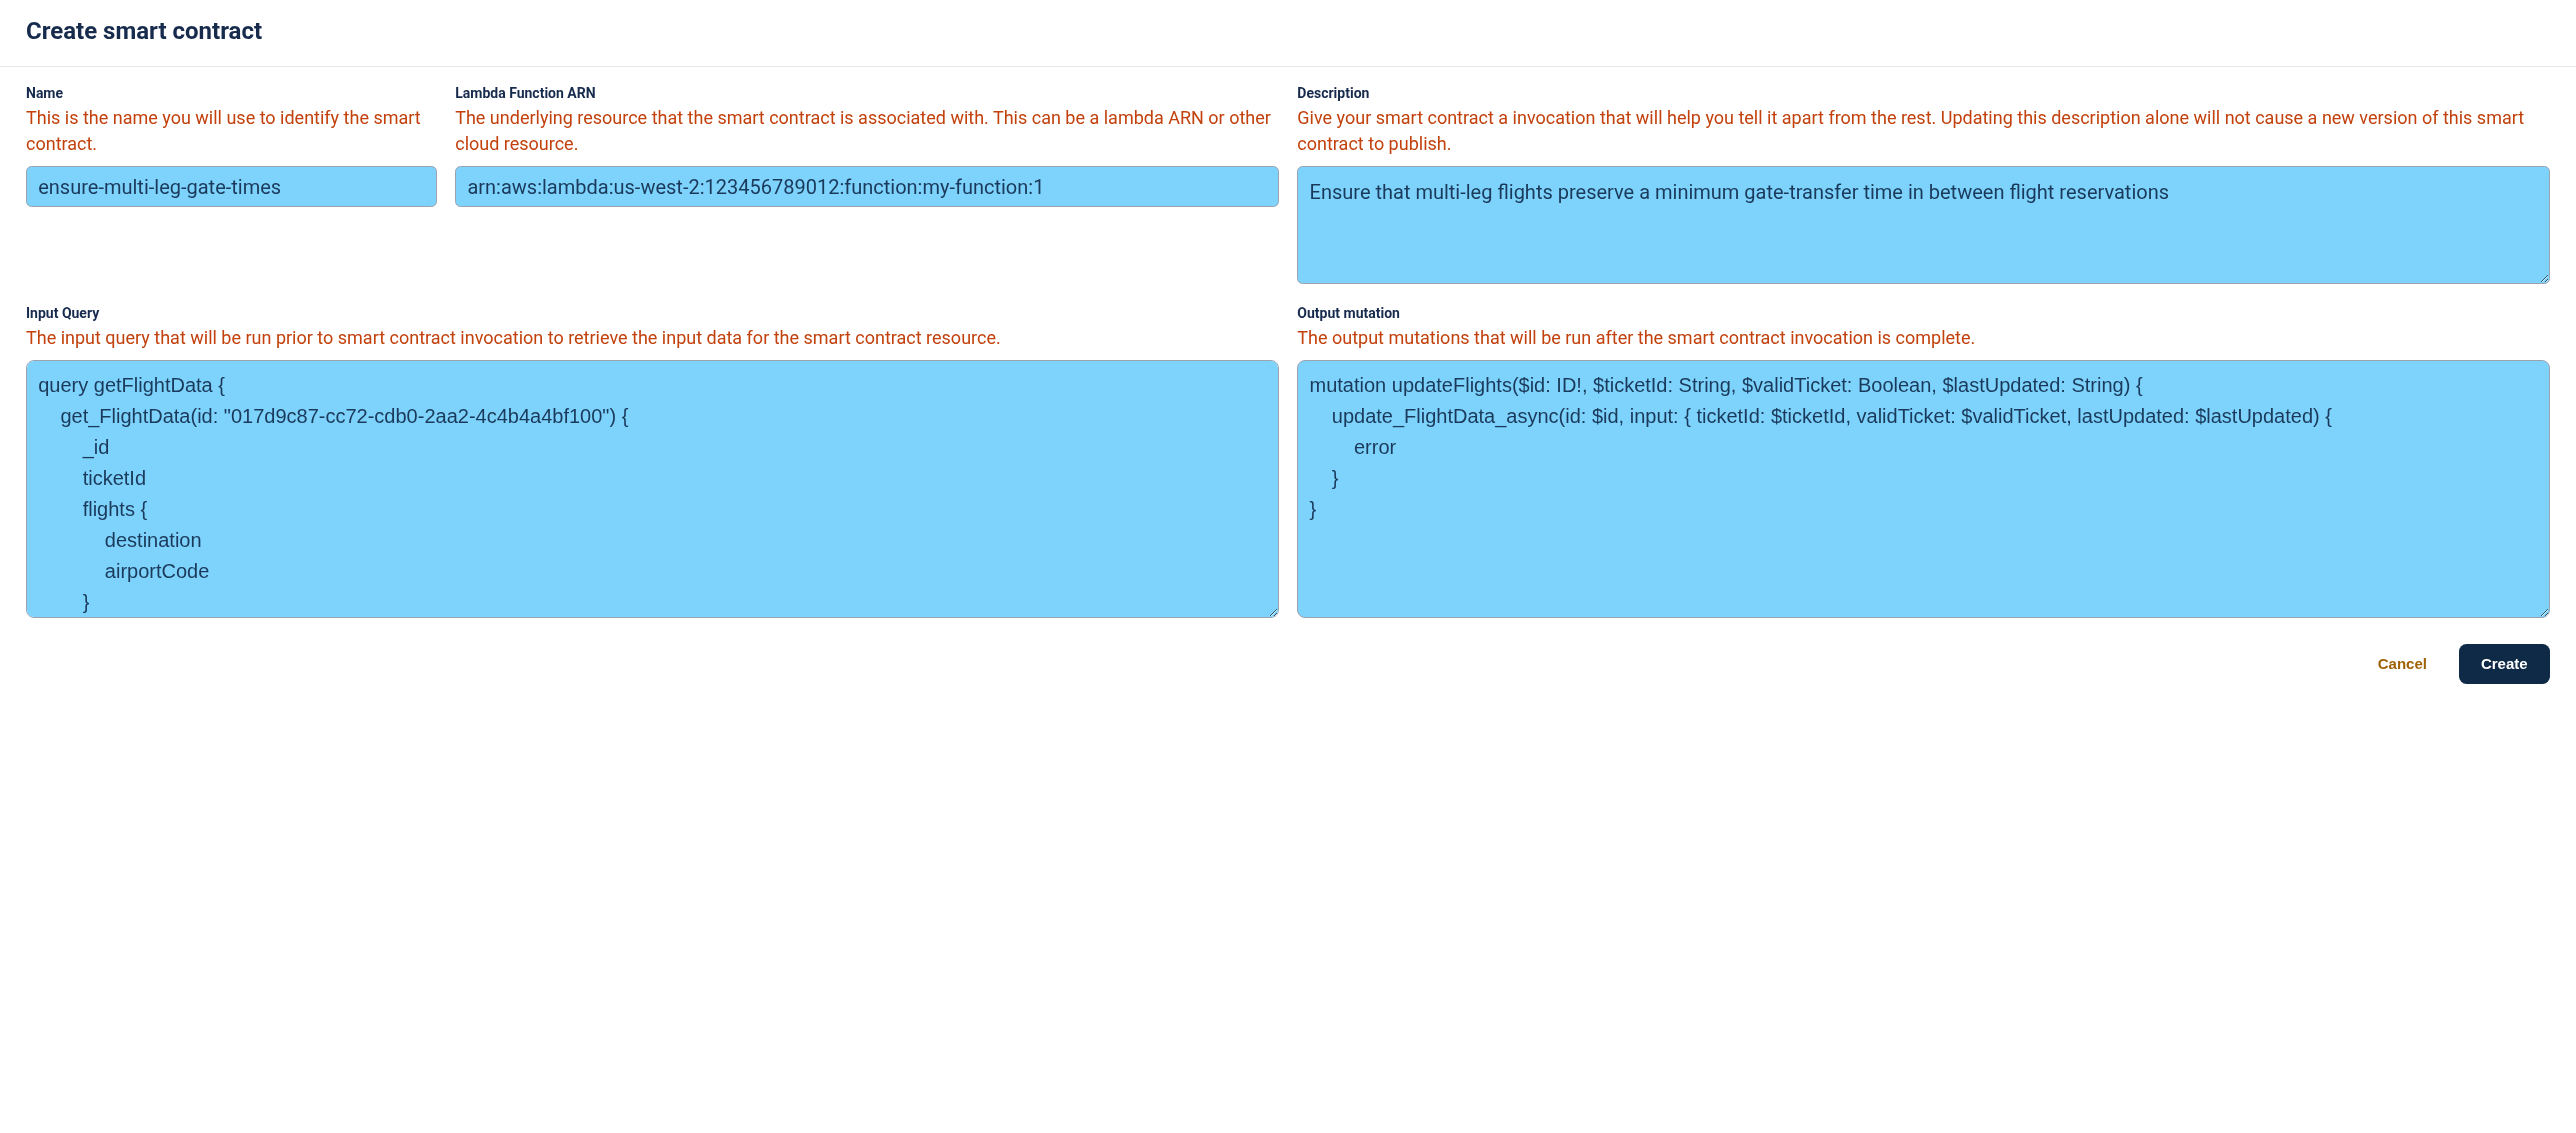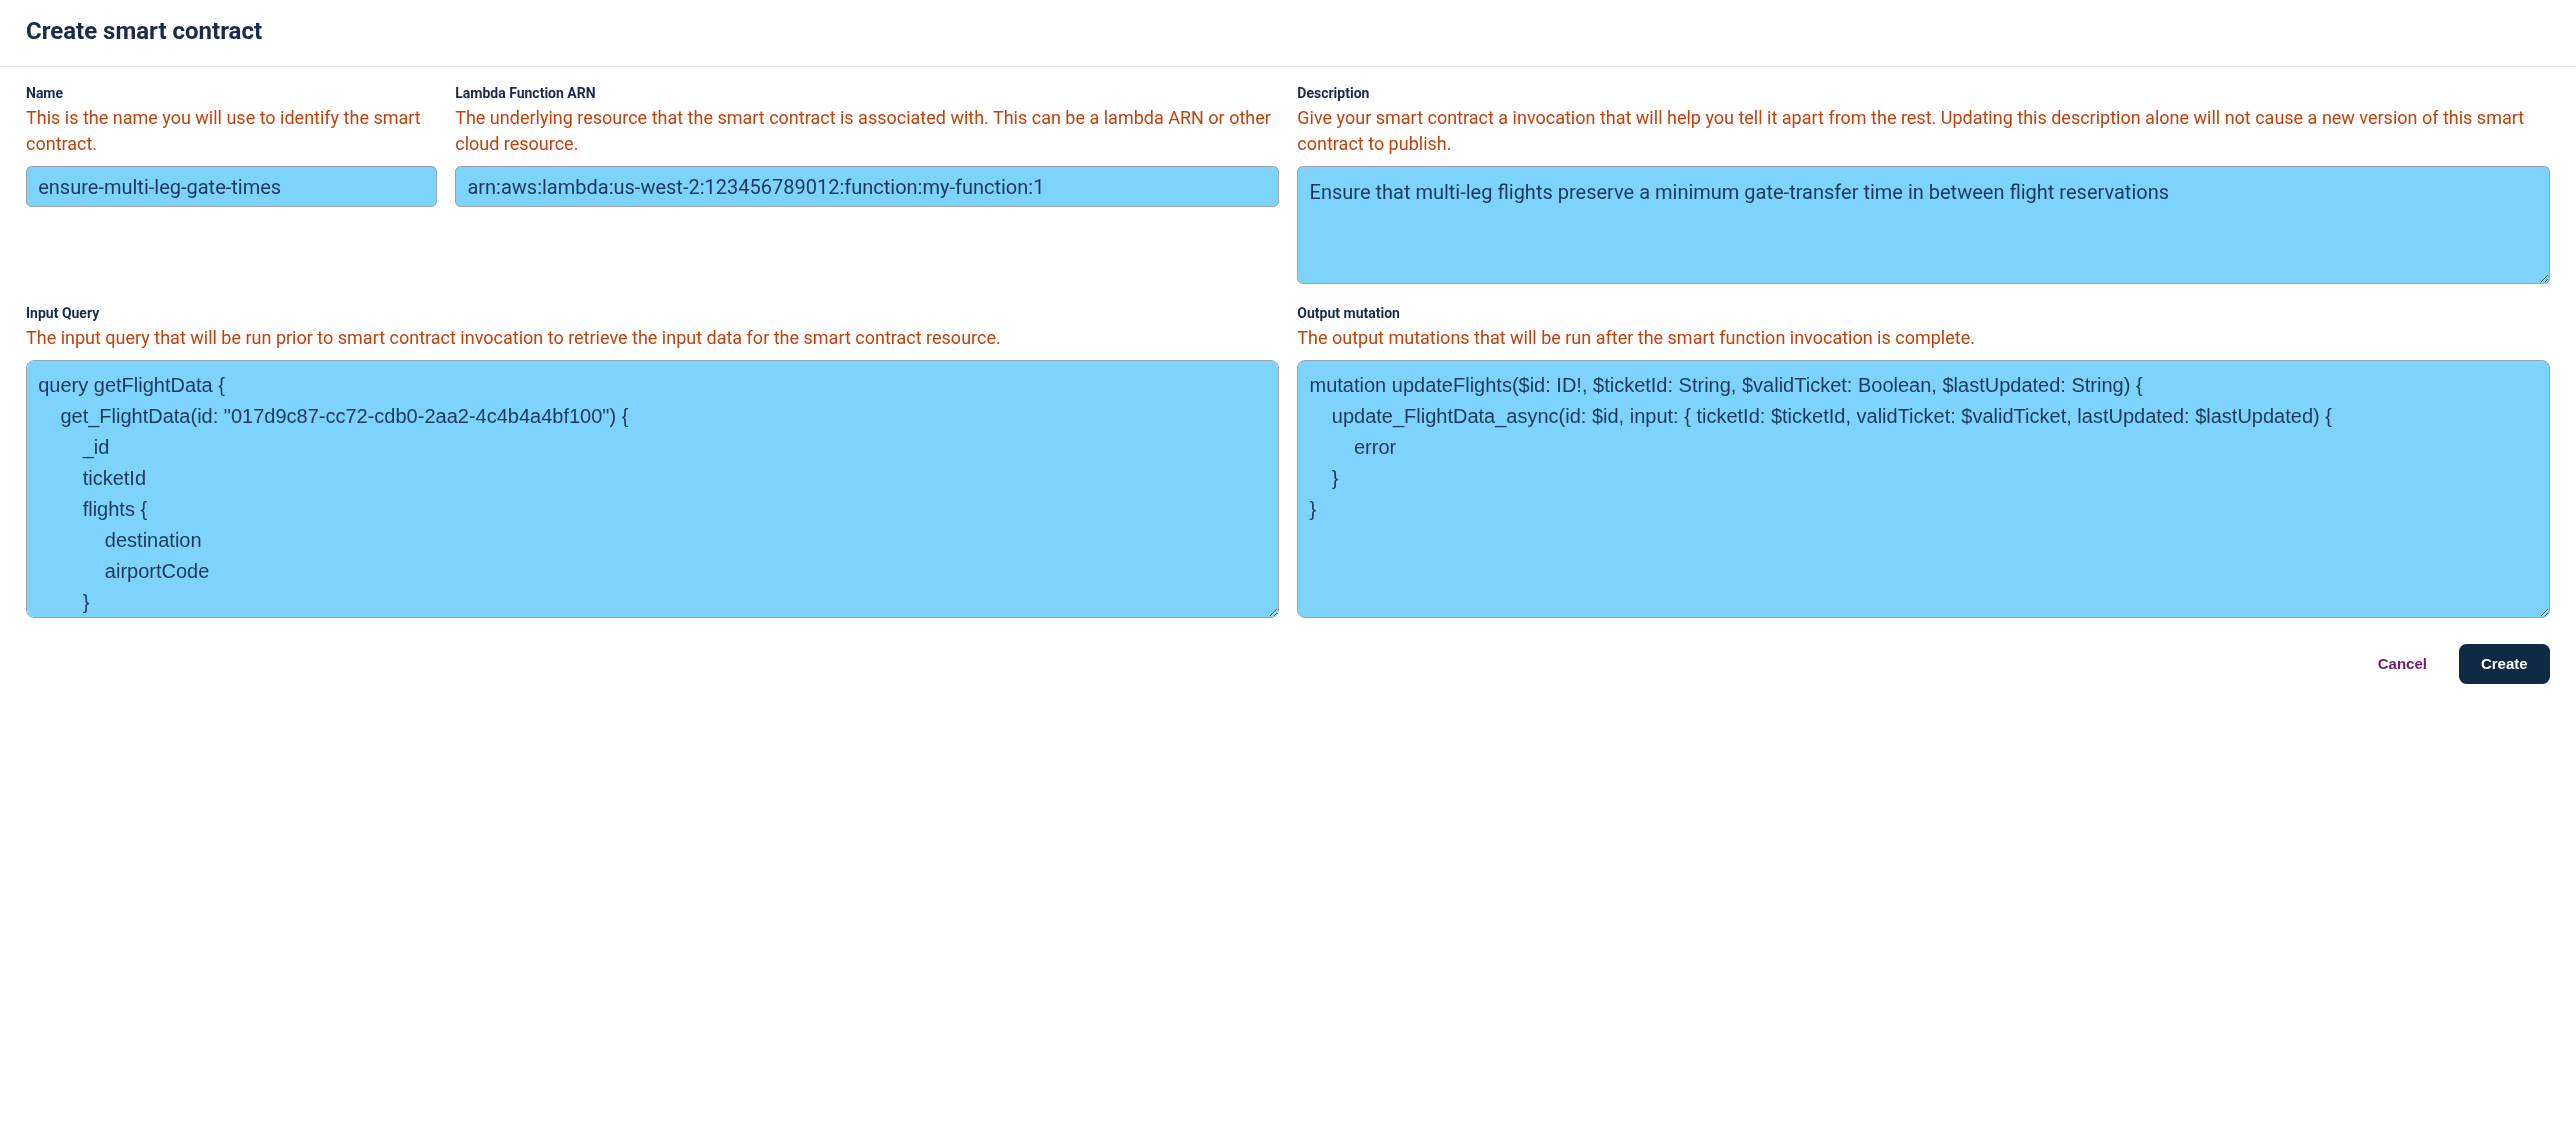--- a/index.html
+++ b/index.html
@@ -83,21 +83,21 @@
     justify-content: flex-end;
     align-items: center;
     gap: 26px;
     padding: 17px 26px 22.4px 26px;
   }
   .btn-cancel {
     background: transparent;
     border: none;
     font-size: 15px;
     font-weight: 600;
-    color: #701a75;
+    color: #a16207;
     cursor: pointer;
     padding: 7.5px 5.6px;
     margin-left: 33px;
   }
   .btn-create {
     background: #0f2a47;
     color: #ffffff;
     border: none;
     border-radius: 7.5px;
     font-size: 15px;
@@ -145,21 +145,21 @@
         flights {
             destination
             airportCode
         }
     }
 }</textarea>
   </div>
 
   <div class="field">
     <div class="field-label">Output mutation</div>
-    <div class="field-help">The output mutations that will be run after the smart function invocation is complete.</div>
+    <div class="field-help">The output mutations that will be run after the smart contract invocation is complete.</div>
     <textarea class="code-textarea" style="">mutation updateFlights($id: ID!, $ticketId: String, $validTicket: Boolean, $lastUpdated: String) {
     update_FlightData_async(id: $id, input: { ticketId: $ticketId, validTicket: $validTicket, lastUpdated: $lastUpdated) {
         error
     }
 }</textarea>
   </div>
 
 </div>
 
 <div class="footer">

